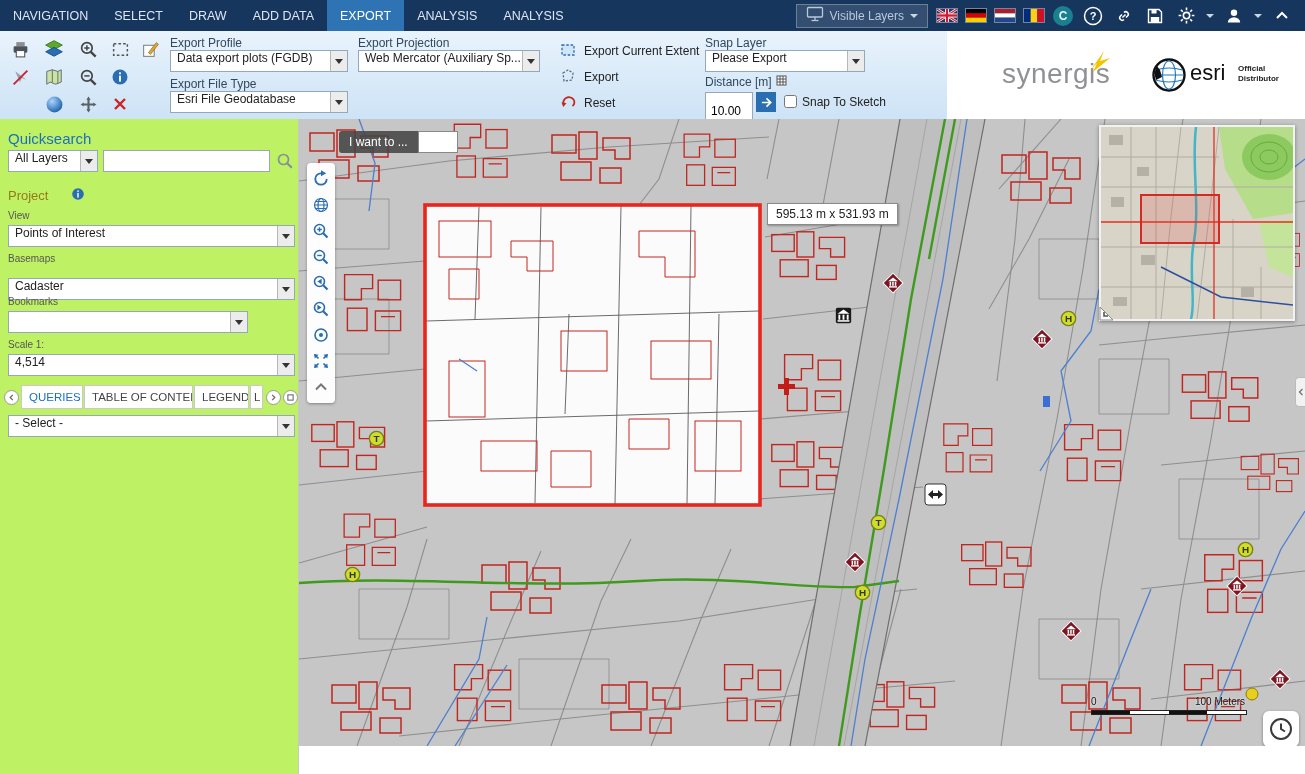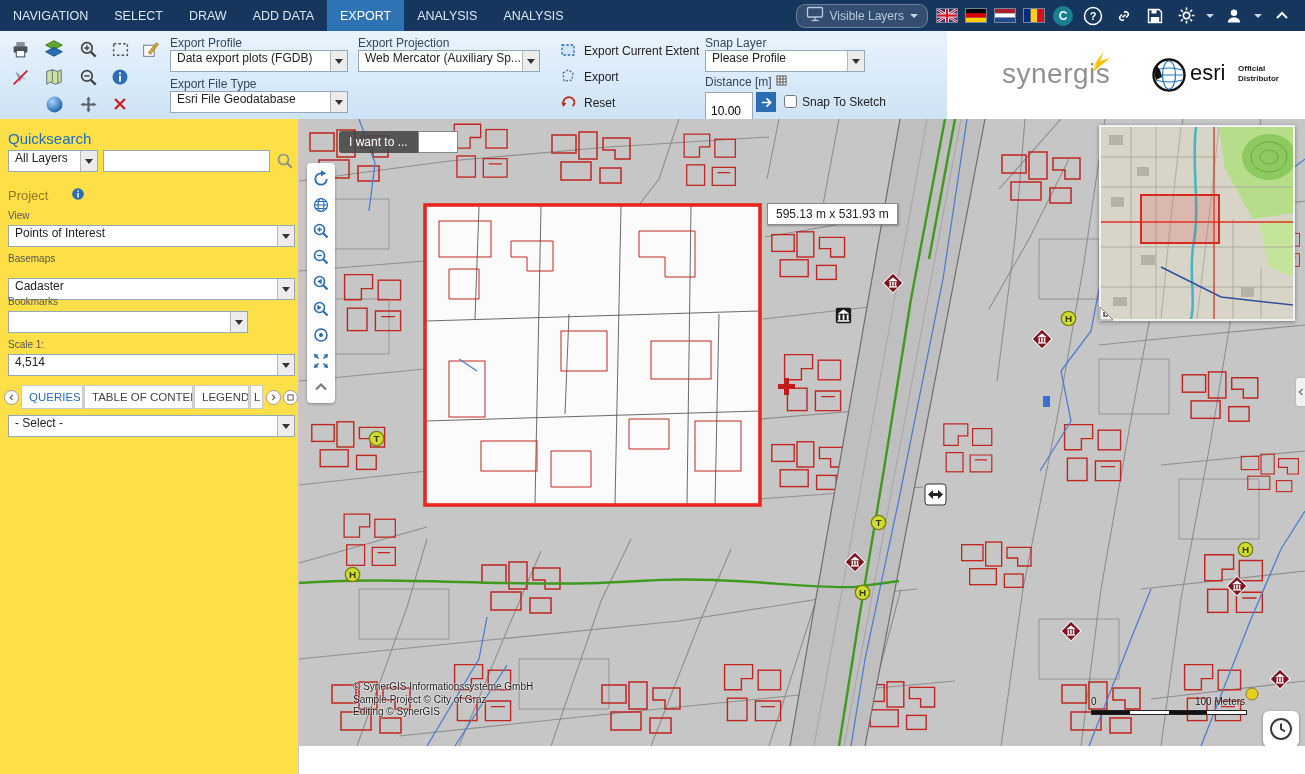--- a/index.html
+++ b/index.html
@@ -3,39 +3,39 @@
 <meta charset="utf-8">
 <style>
 *{margin:0;padding:0;box-sizing:border-box}
 html,body{width:1305px;height:774px}
 body{font-family:"Liberation Sans","DejaVu Sans",sans-serif;background:#fff;position:relative;overflow:hidden;font-size:12px;color:#222;-webkit-user-select:none;user-select:none}
 
 #menubar{position:absolute;left:0;top:0;width:1305px;height:31px;background:#17365d;display:flex;align-items:stretch}
 .mtab{display:flex;align-items:center;padding:3px 13px;color:#dce6f2;font-size:12.5px;cursor:pointer;white-space:nowrap}
 .mtab.active{background:#2e74b5;color:#fff}
 #menu-right{margin-left:auto;display:flex;align-items:center;gap:9px;padding-right:12px}
-.vlayers{display:flex;align-items:center;gap:6px;background:rgba(255,255,255,.12);border:1px solid rgba(255,255,255,.28);border-radius:9px;height:24px;padding:0 9px;color:#b9c9dc;font-size:12px;cursor:pointer}
+.vlayers{display:flex;align-items:center;gap:6px;background:rgba(255,255,255,.12);border:1px solid rgba(255,255,255,.28);border-radius:0;height:24px;padding:0 9px;color:#b9c9dc;font-size:12px;cursor:pointer}
 .caret{width:0;height:0;border-left:4px solid transparent;border-right:4px solid transparent;border-top:4px solid #c9d6e4;display:inline-block}
 .flag{width:20px;height:13px;display:block;cursor:pointer;box-shadow:0 0 0 1px rgba(255,255,255,.4)}
 .mbicon{width:22px;height:22px;display:flex;align-items:center;justify-content:center;cursor:pointer}
 .circ-teal{width:20px;height:20px;border-radius:50%;background:#1a7f8e;color:#e8f7fa;font-weight:bold;font-size:12px;display:flex;align-items:center;justify-content:center;cursor:pointer}
 
 #ribbon{position:absolute;left:0;top:31px;width:1305px;height:88px;background:linear-gradient(#e9f3fc,#cde3f6)}
 .rlabel{position:absolute;font-size:12px;color:#31485e;white-space:nowrap}
 .dd{position:absolute;height:22px;background:#fff;border:1px solid #93a8ba;display:flex;align-items:flex-start;padding:0 20px 0 6px;font-size:12px;color:#222;cursor:pointer;white-space:nowrap;overflow:hidden}
 .dd .dda{position:absolute;right:0;top:0;bottom:0;width:17px;background:#ececec;border-left:1px solid #b7b7b7;display:flex;align-items:center;justify-content:center}
 .dda i{width:0;height:0;border-left:4px solid transparent;border-right:4px solid transparent;border-top:5px solid #333}
 .ribbtn{position:absolute;display:flex;align-items:center;gap:8px;font-size:12px;color:#222;cursor:pointer;height:20px;white-space:nowrap}
 .qicon{position:absolute;width:28px;height:26px;display:flex;align-items:center;justify-content:center;cursor:pointer;border-radius:3px}
 #brand{position:absolute;top:0;right:0;width:358px;height:88px;background:#fff}
 #synergis-text{position:absolute;left:55px;top:27px;font-size:28px;color:#8f9194;letter-spacing:.5px}
 #esri-word{position:absolute;left:243px;top:29px;font-size:22px;font-weight:normal;color:#101010}
 .esri-sub{position:absolute;left:291px;font-size:8px;font-weight:bold;color:#222;line-height:9px}
 
-#sidebar{position:absolute;left:0;top:119px;width:299px;height:655px;background:#fde047;border-right:1px solid #c9c9c9}
+#sidebar{position:absolute;left:0;top:119px;width:299px;height:655px;background:#bef264;border-right:1px solid #c9c9c9}
 .slabel{position:absolute;font-size:10px;color:#555}
 .sinput{position:absolute;height:22px;border:1px solid #9aa7b2;background:#fff;font-size:12px;padding:0 5px;font-family:inherit}
 #qslink{position:absolute;left:8px;top:11px;font-size:15px;color:#1d6ec0;cursor:pointer}
 .stab{position:absolute;height:24px;border:1px solid #c9c9c9;background:#fff;display:flex;align-items:center;padding:0 7px;font-size:11.5px;color:#444;cursor:pointer;white-space:nowrap;overflow:hidden}
 .stab.active{color:#1d6ec0}
 .circbtn{position:absolute;width:15px;height:15px;border:1px solid #9a9a9a;border-radius:50%;display:flex;align-items:center;justify-content:center;cursor:pointer;background:#fff}
 
 #mapview{position:absolute;left:299px;top:119px;width:1006px;height:627px;background:#c6c6c6;overflow:hidden}
 #maptools{position:absolute;left:8px;top:44px;width:28px;background:rgba(255,255,255,.96);border-radius:4px;box-shadow:0 1px 3px rgba(0,0,0,.35);display:flex;flex-direction:column;align-items:center;padding:3px 0}
 .mapbtn{width:26px;height:26px;display:flex;align-items:center;justify-content:center;cursor:pointer}
@@ -283,21 +283,21 @@
         <svg width="16" height="16" viewBox="0 0 16 16">
             <path d="M12.5,12 A5.5,5 0 1 0 4,10.5" fill="none" stroke="#c0271d" stroke-width="1.8"></path>
             <polygon points="1.5,8.2 6.5,9.2 3.2,13" fill="#c0271d"></polygon>
           </svg>
       </span>
       <span>Reset</span>
     </div>
 
     <div class="rlabel" style="left:705px;top:5px">Snap Layer</div>
     <div class="dd" style="left:705px;top:19px;width:160px">
-      <span>Please Profile</span>
+      <span>Please Export</span>
       <span class="dda">
           <i></i>
         </span>
     </div>
     <div class="rlabel" style="left:705px;top:44px;display:flex;align-items:center;gap:4px">
       <span>Distance [m]</span>
       <span>
         <svg width="11" height="11" viewBox="0 0 11 11">
             <g stroke="#555" stroke-width="1" fill="#fff">
               <rect x="1" y="1" width="9" height="9"></rect>
@@ -743,25 +743,20 @@
       <svg width="18" height="18" viewBox="0 0 18 18">
           <polygon points="1,17 1,4 14,17" fill="#fff" stroke="#8a8a8a"></polygon>
           <path d="M5,9 L5,13 L9,13" fill="none" stroke="#555" stroke-width="1.6"></path>
         </svg>
     </div>
 
     
     
 
     
-    <div id="copyright">
-      <div>© SynerGIS Informationssysteme GmbH</div>
-      <div>Sample Project © City of Graz</div>
-      <div>Editing © SynerGIS</div>
-    </div>
 
     
     <span class="sbtext" style="left:792px;top:577px">0</span>
     <span class="sbtext" style="left:896px;top:577px">100 Meters</span>
     <div id="scalebar-bar"></div>
 
     
     <div id="clockbtn">
       <svg width="24" height="24" viewBox="0 0 24 24">
           <circle cx="12" cy="12" r="10" fill="none" stroke="#3a3a3a" stroke-width="2"></circle>

